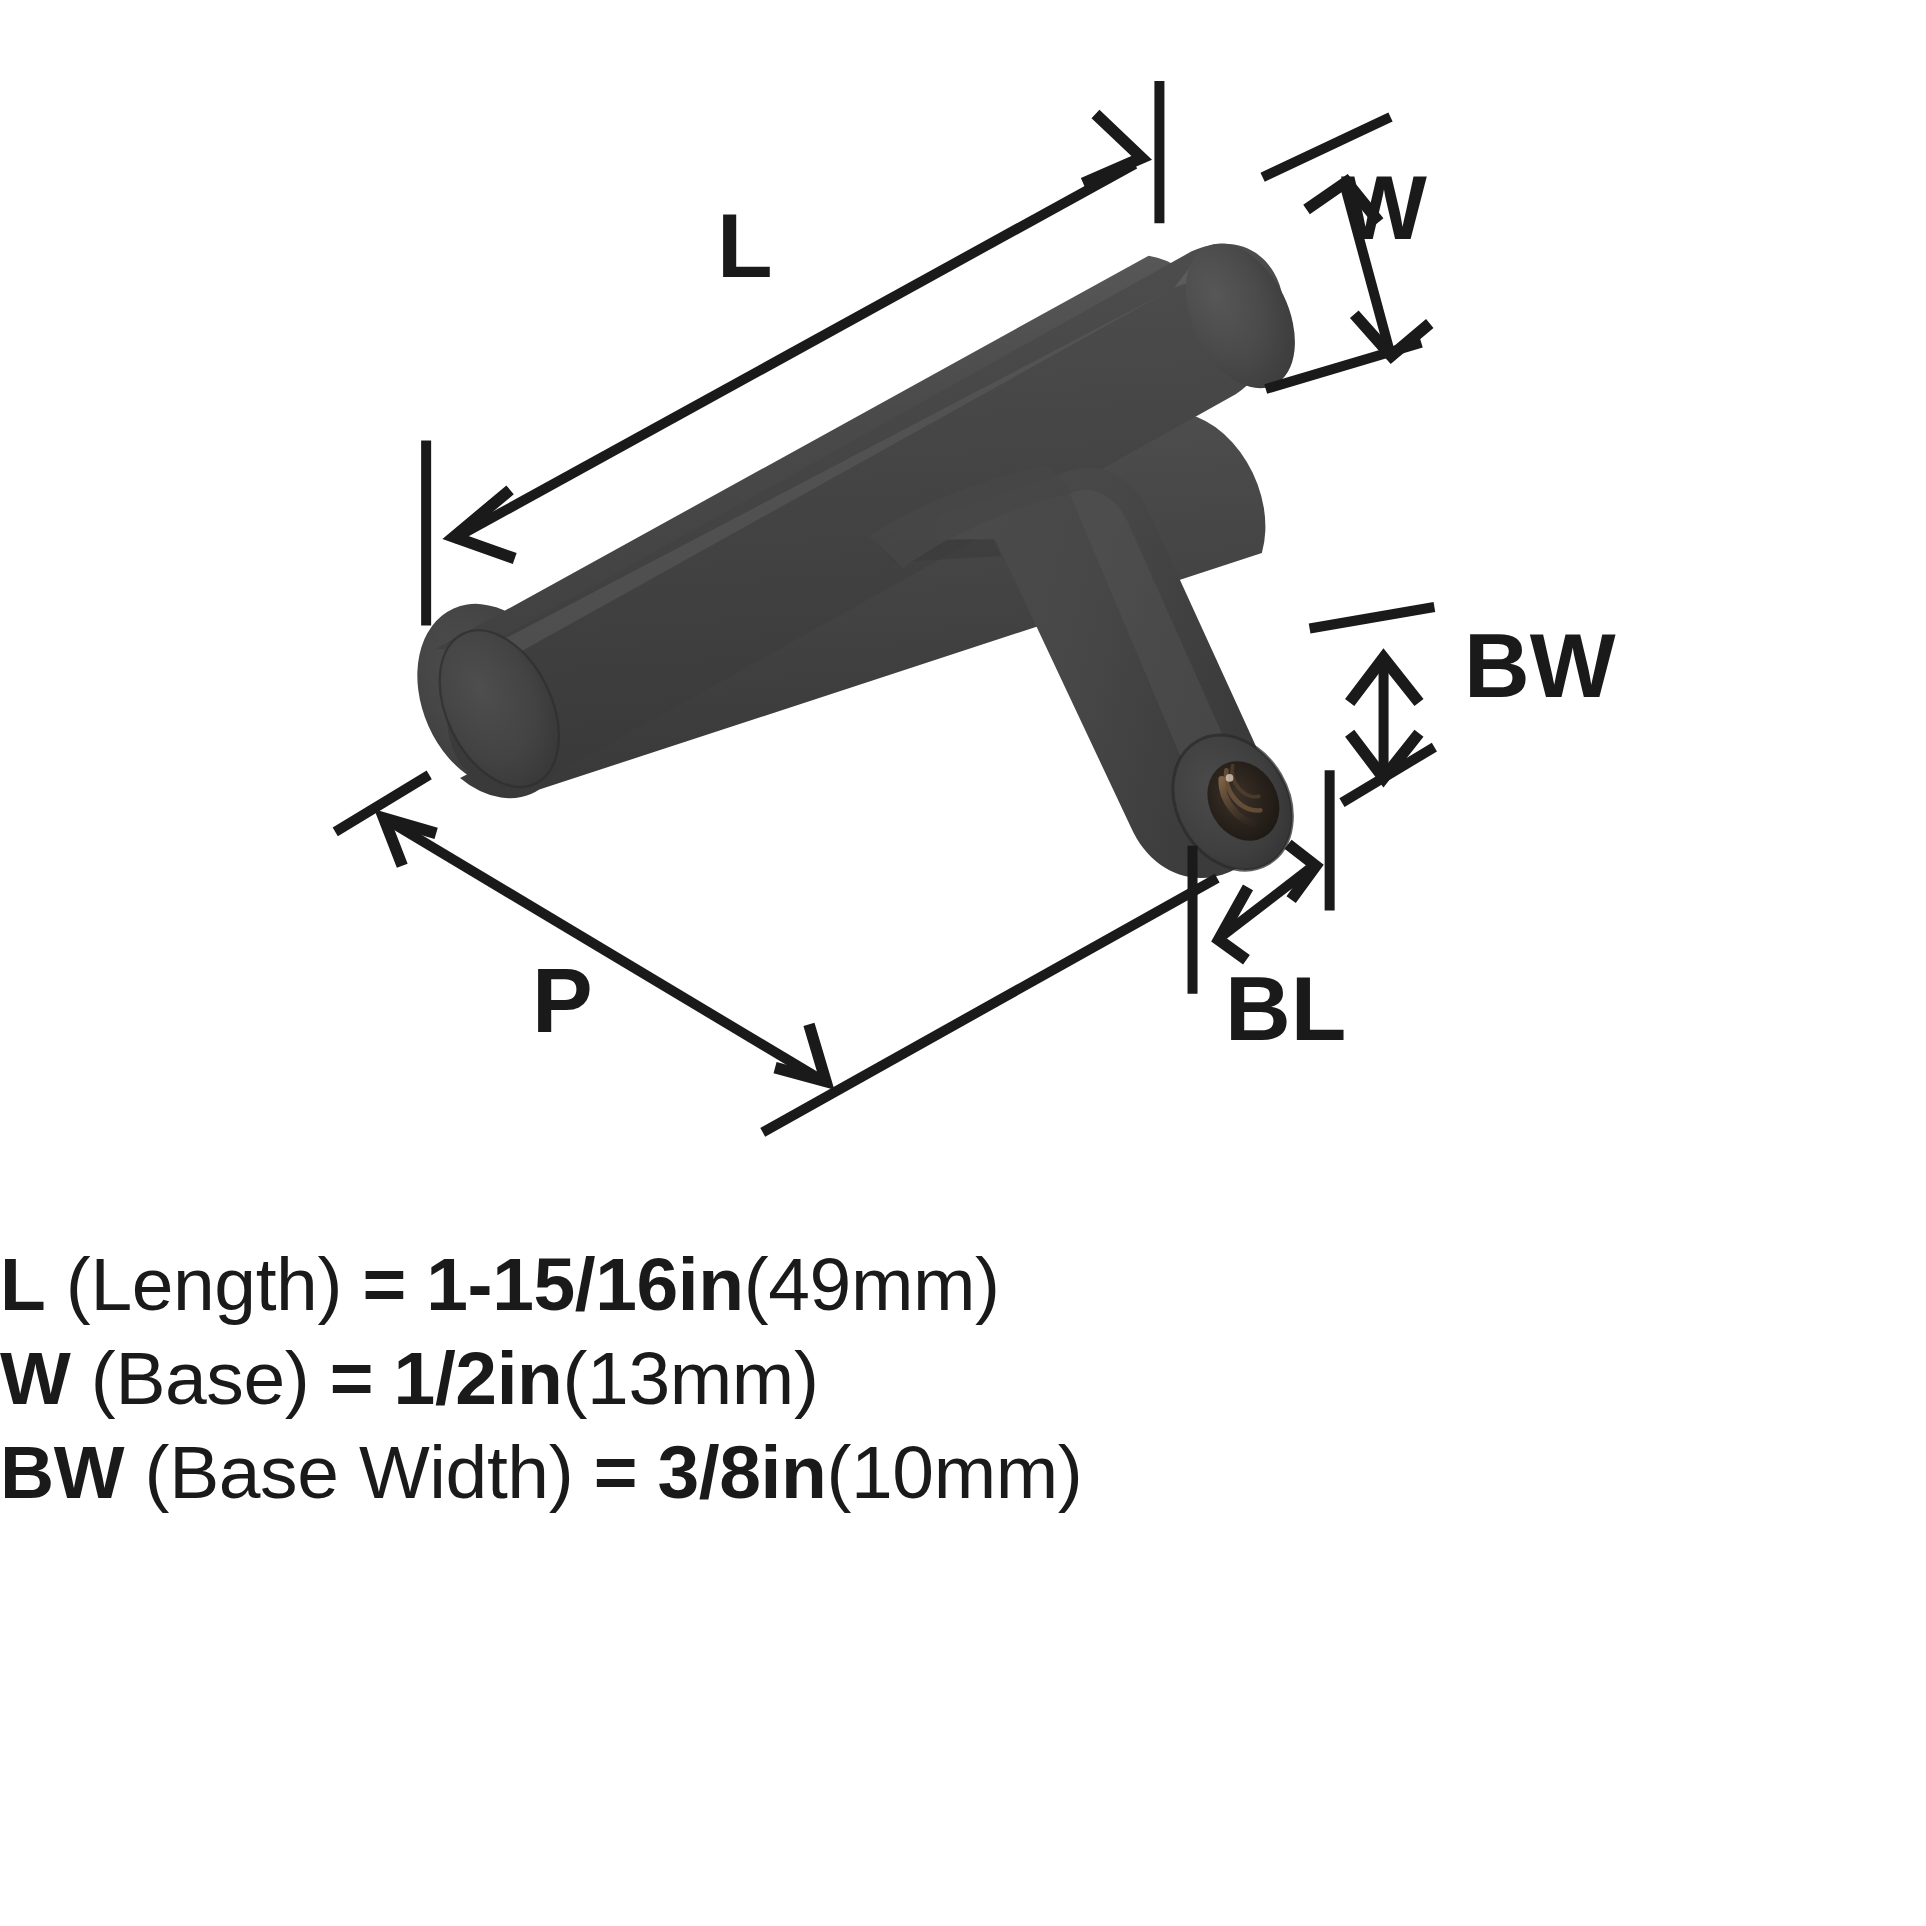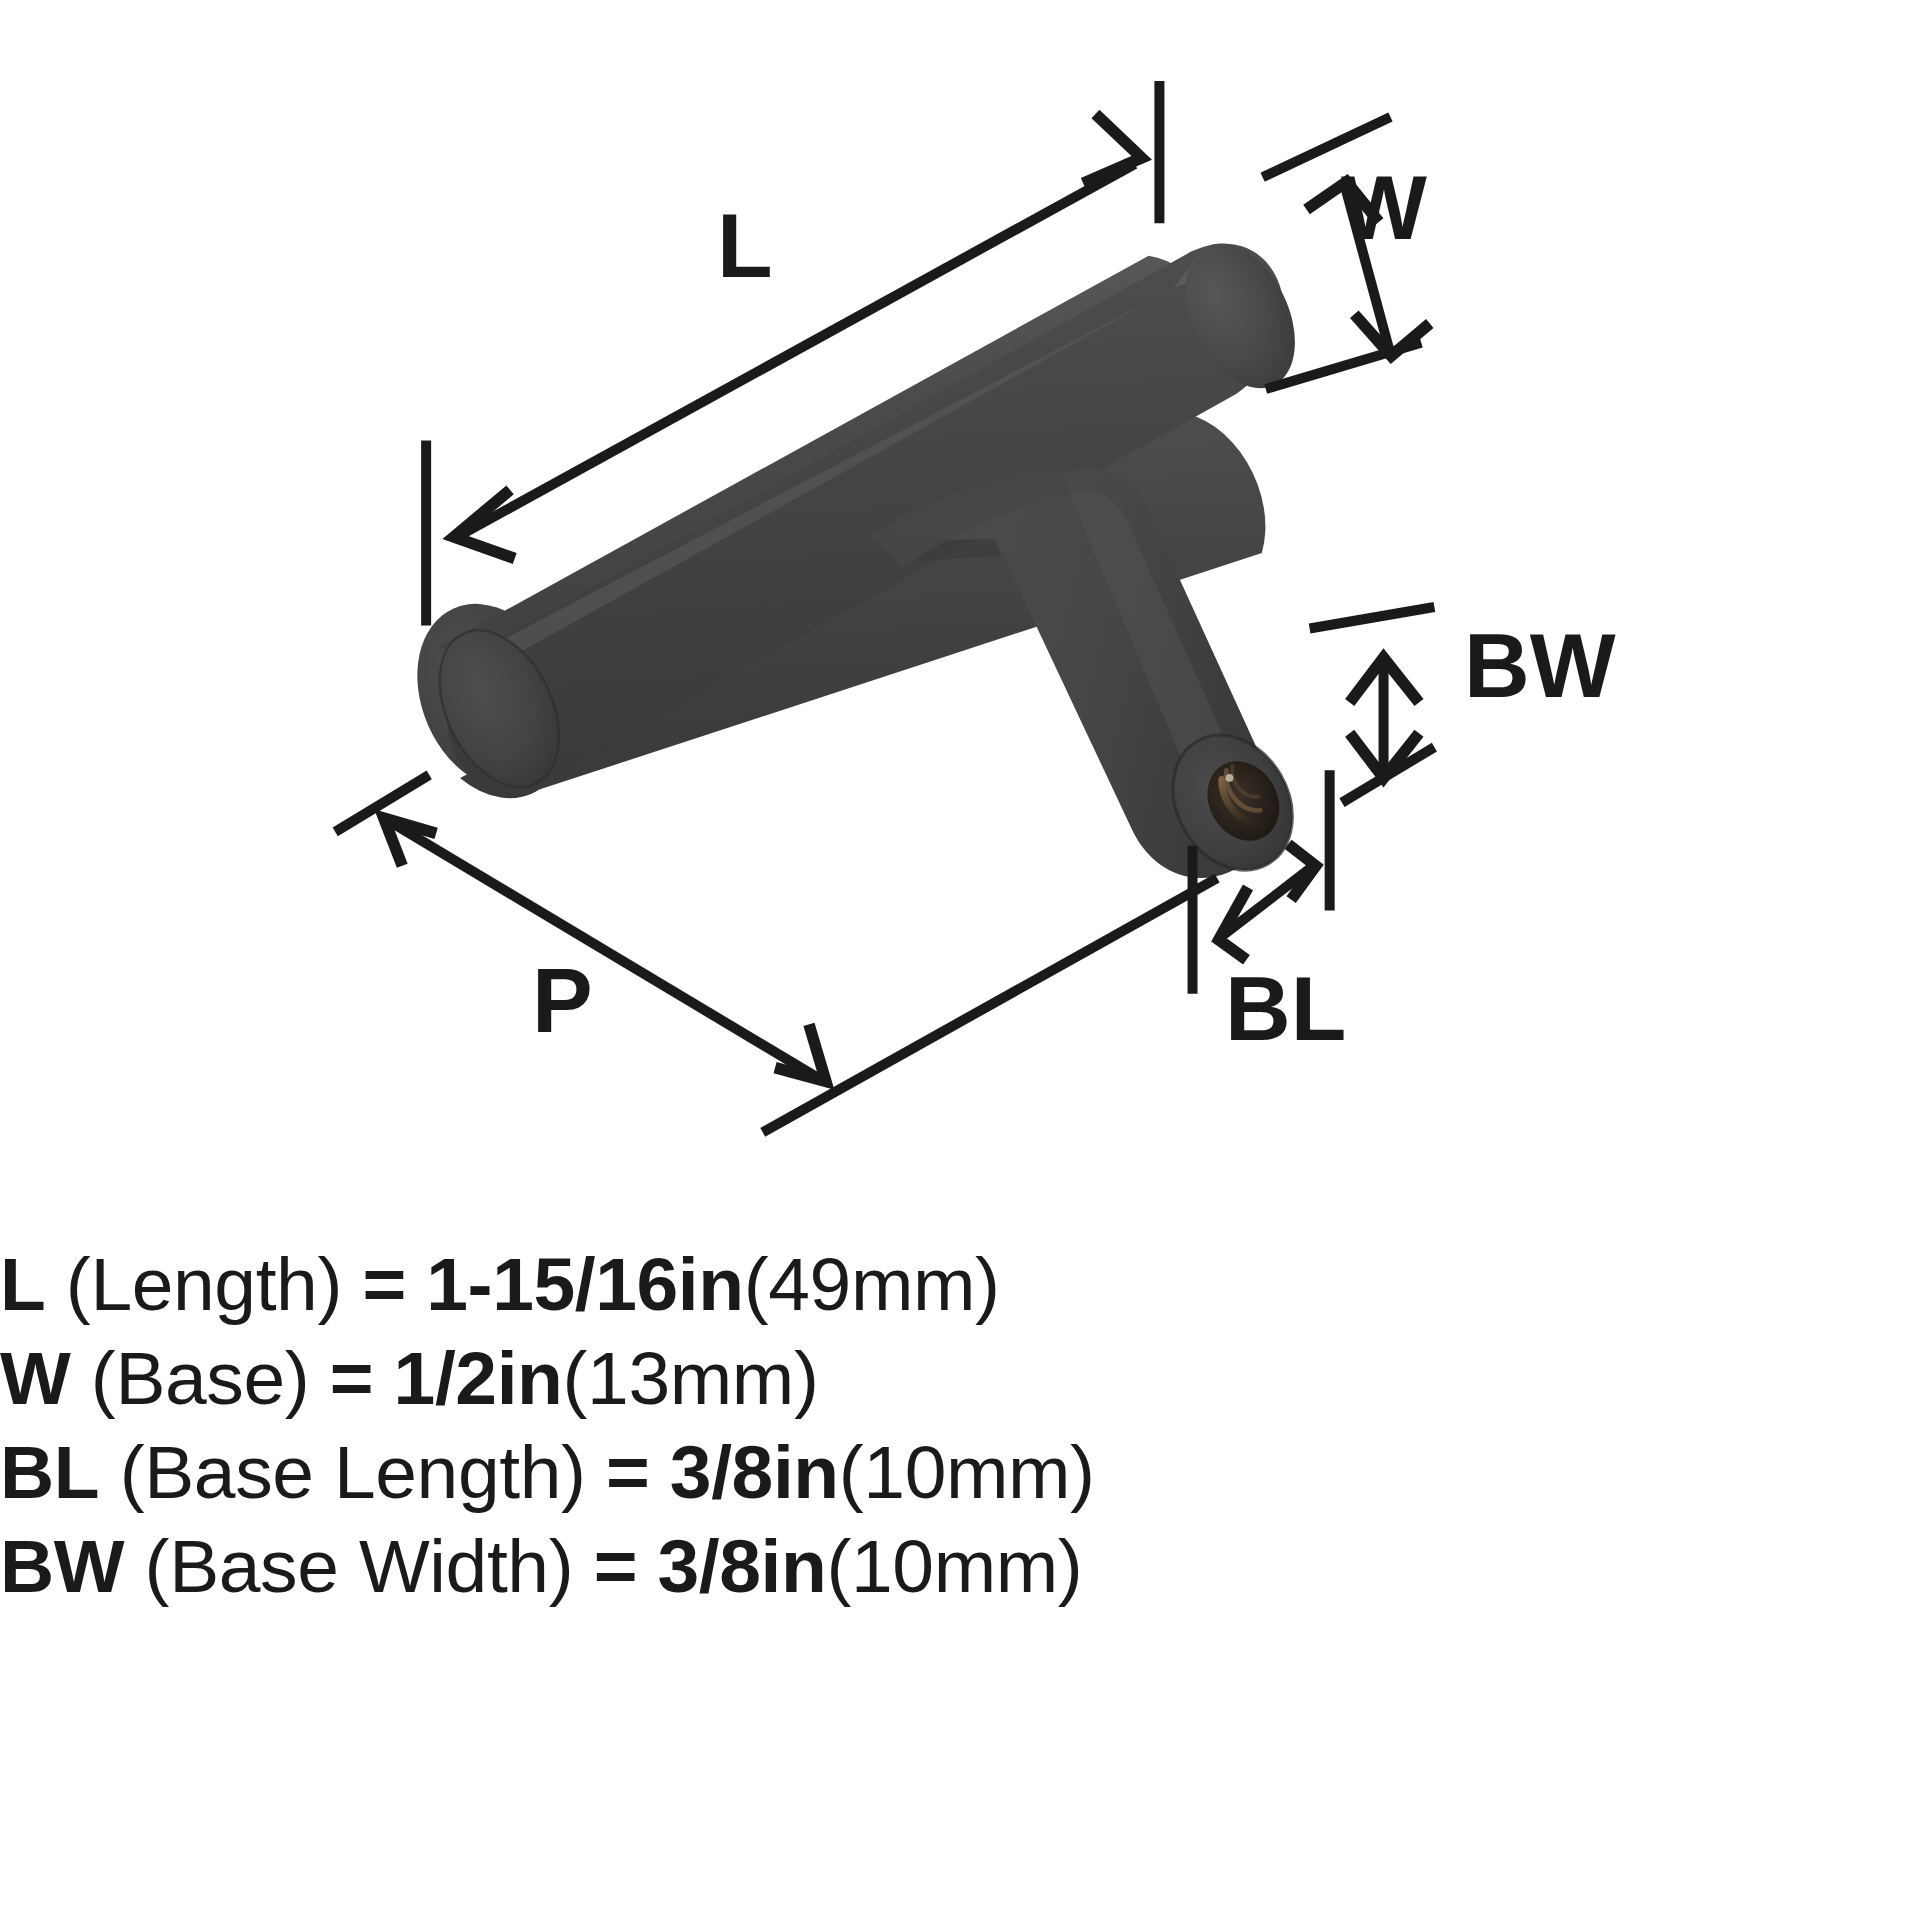--- a/index.html
+++ b/index.html
@@ -283,23 +283,20 @@
 
     <div class="spec-line">
       <span class="abbr">L</span><span>&nbsp;</span><span class="name">(Length)</span><span>&nbsp;</span><span class="eq">=</span><span>&nbsp;</span><span class="value">1-15/16in</span><span class="metric">(49mm)</span>
     </div>
 
     <div class="spec-line">
       <span class="abbr">W</span><span>&nbsp;</span><span class="name">(Base)</span><span>&nbsp;</span><span class="eq">=</span><span>&nbsp;</span><span class="value">1/2in</span><span class="metric">(13mm)</span>
     </div>
 
 
-    <div class="spec-line">
-      <span class="abbr">BL</span><span>&nbsp;</span><span class="name">(Base Length)</span><span>&nbsp;</span><span class="eq">=</span><span>&nbsp;</span><span class="value">3/8in</span><span class="metric">(10mm)</span>
-    </div>
 
     <div class="spec-line">
       <span class="abbr">BW</span><span>&nbsp;</span><span class="name">(Base Width)</span><span>&nbsp;</span><span class="eq">=</span><span>&nbsp;</span><span class="value">3/8in</span><span class="metric">(10mm)</span>
     </div>
 
   </div>
 
 </div>
 
 

